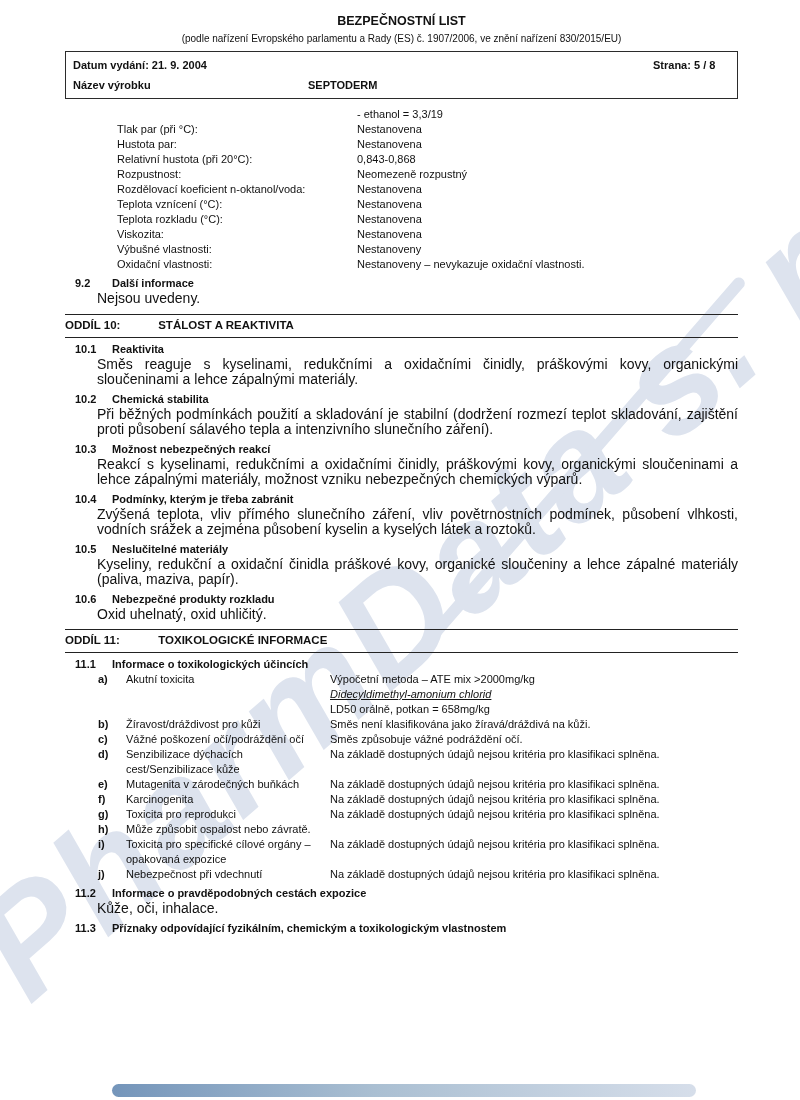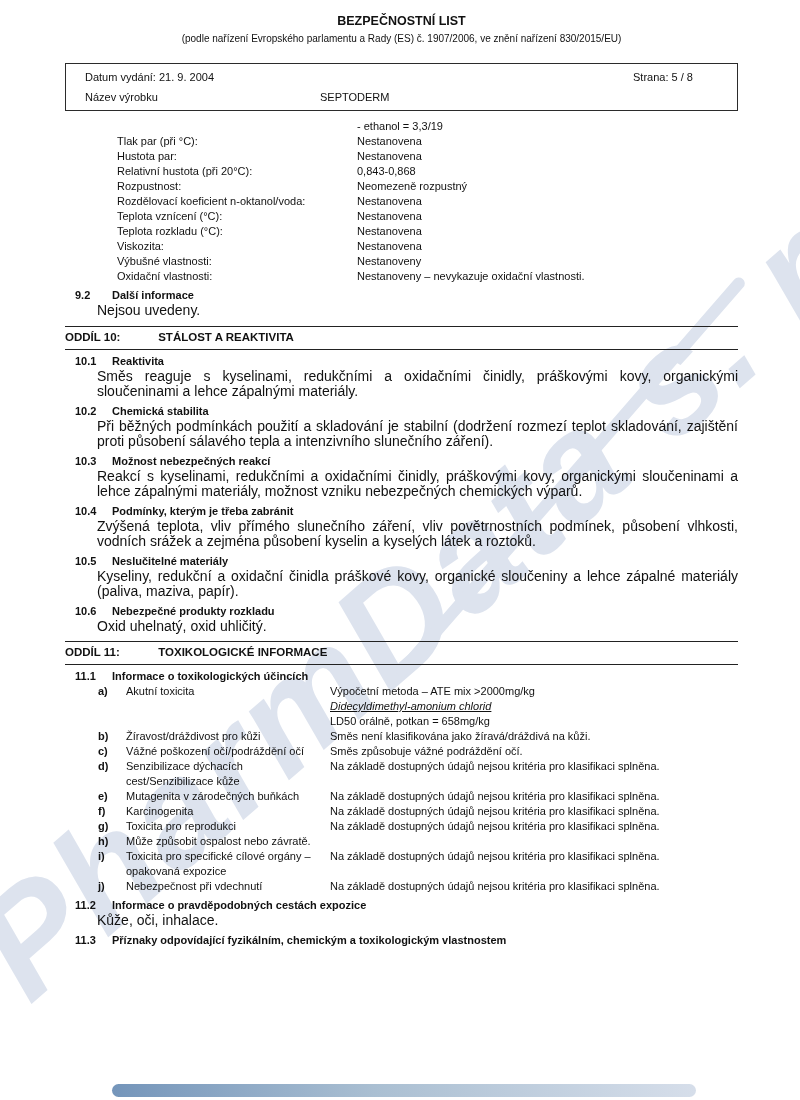--- a/index.html
+++ b/index.html
@@ -11,24 +11,24 @@
              font-size:148px;font-weight:bold;font-style:italic;letter-spacing:3px;
              color:#dde3ee;white-space:nowrap;z-index:0;user-select:none;}
   .wm-stroke{position:absolute;left:308px;top:471px;width:525px;height:12px;border-radius:7px;
              background:#dde3ee;transform:rotate(-49deg);z-index:0;}
   .footer-bar{position:absolute;left:112px;top:1084px;width:584px;height:13px;border-radius:7px;
               z-index:0;}
   
   .content{position:absolute;left:65px;top:0;width:673px;z-index:1;}
   .doc-title{margin-top:14px;text-align:center;font-weight:bold;font-size:12.5px;line-height:15px;}
   .doc-subtitle{margin-top:3px;text-align:center;font-size:10px;line-height:14px;}
-  .header-box{margin-top:17px;border:1.5px solid #2b2b2b;padding:3px 19px;font-size:11px;}
+  .header-box{margin-top:5px;border:1.5px solid #2b2b2b;padding:3px 7px;font-size:11px;font-weight:bold;}
   .hb-row{position:relative;height:20px;line-height:20px;}
   .hb-mid{position:absolute;left:235px;top:0;}
-  .hb-right{position:absolute;left:548px;top:0;}
+  .hb-right{position:absolute;left:580px;top:0;}
   .props{margin-top:8px;}
   .prop-row{display:flex;font-size:11px;line-height:15px;}
   .prop-label{width:240px;margin-left:52px;flex:none;}
   .prop-value{flex:1;}
   .sub-heading{display:flex;font-size:11px;font-weight:bold;line-height:15px;margin-top:4px;}
   .sub-num{margin-left:10px;width:37px;flex:none;}
   .sub-body{font-size:14px;line-height:15.5px;margin-left:32px;}
   .just{text-align:justify;}
   .section-bar{margin-top:7px;border-top:1.5px solid #222;border-bottom:1.5px solid #222;
                padding:3px 0 4px 0;font-weight:bold;font-size:11.5px;line-height:15px;}

